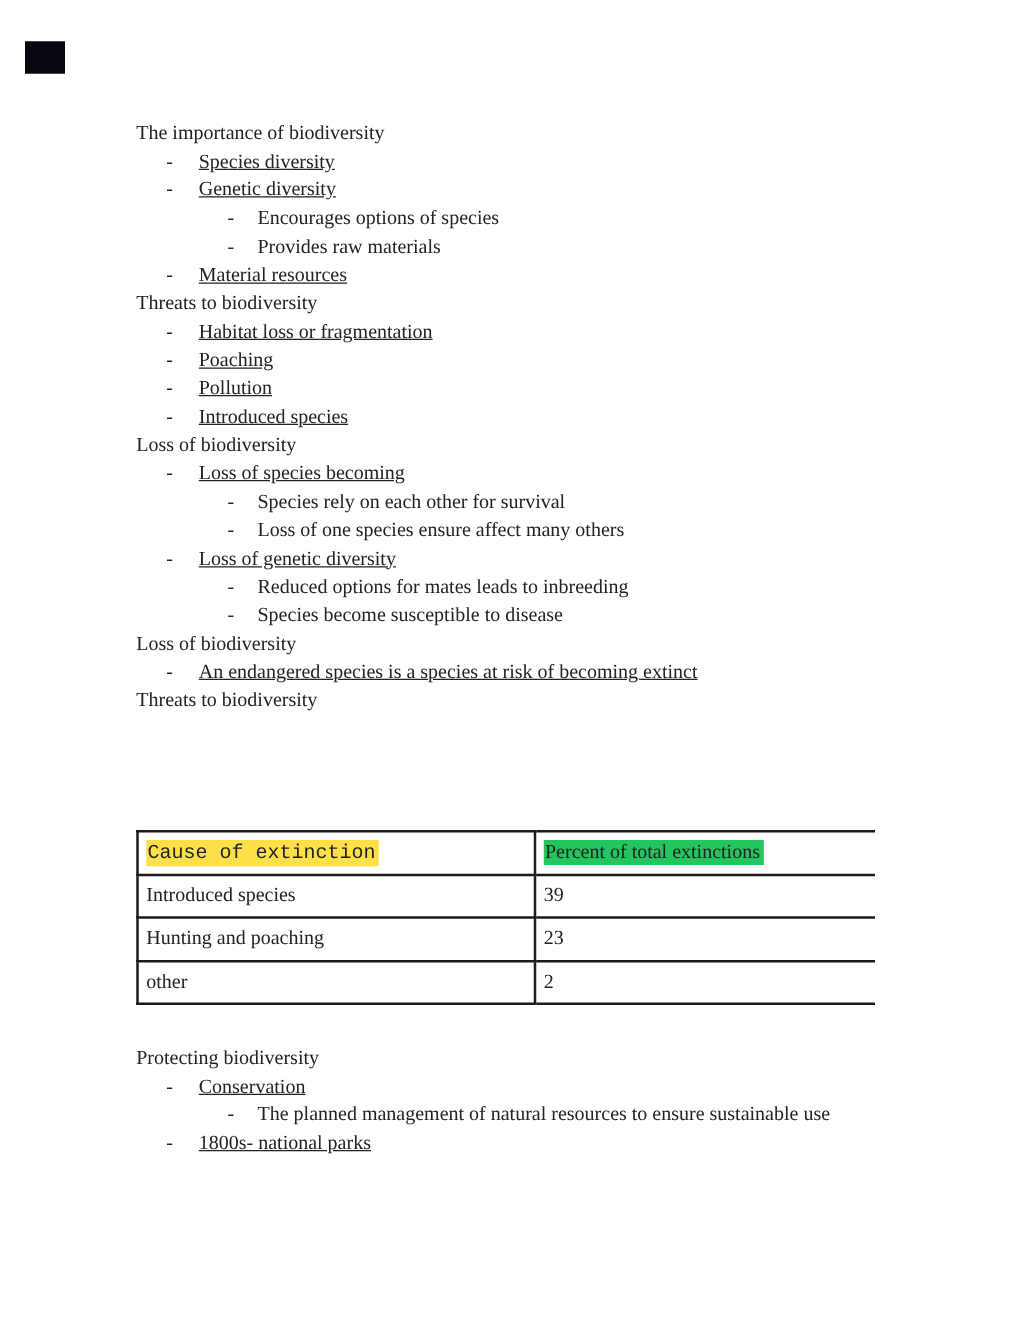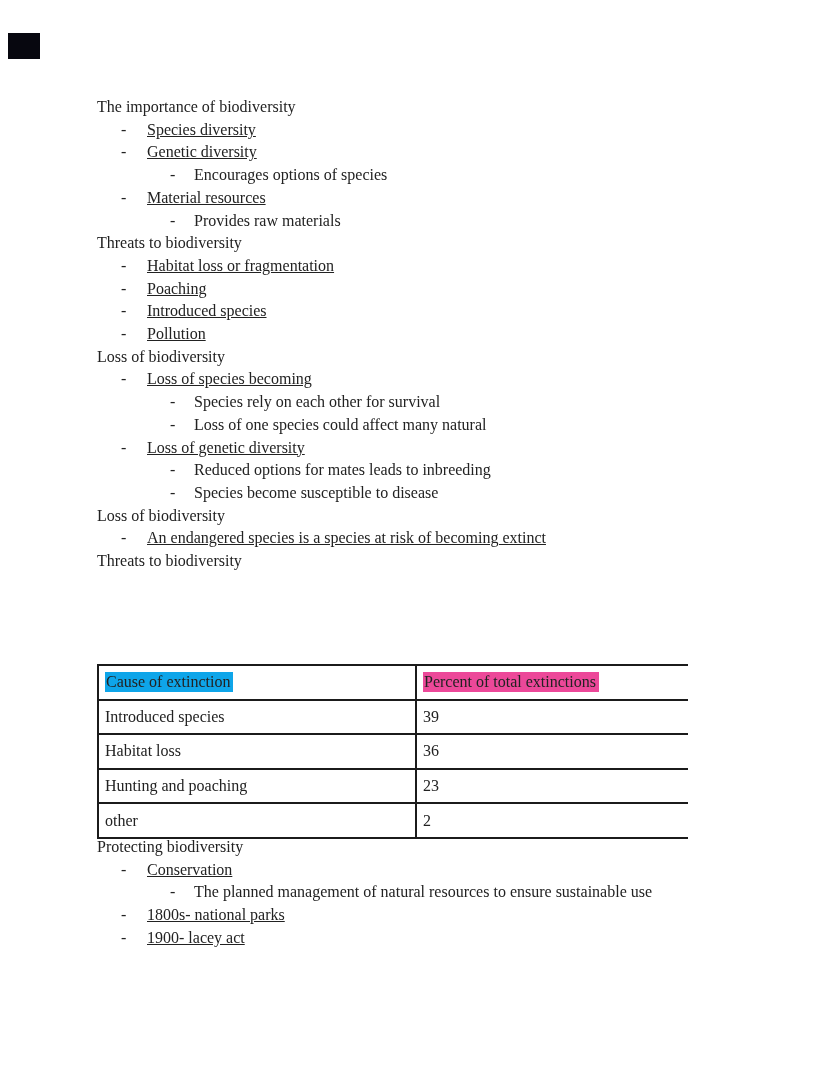--- a/index.html
+++ b/index.html
@@ -5,20 +5,21 @@
   html, body { margin: 0; padding: 0; background: #ffffff; }
   .page {
     position: relative;
     width: 688px;
     height: 1071px;
     background: #ffffff;
     font-family: "Liberation Serif", "DejaVu Serif", serif;
     font-size: 16px;
     color: #222222;
     overflow: hidden;
+    margin-left: 12px;
   }
   .scan-mark {
     position: absolute;
     left: 8px;
     top: 33px;
     width: 32px;
     height: 26px;
     background: #07070f;
   }
   .outline {
@@ -69,69 +70,64 @@
 
 <div class="page" style="color: rgb(34, 34, 34);">
 
   <div class="scan-mark"></div>
 
   <div class="outline" id="outline-top">
       <div class="li lvl0"><span>The importance of biodiversity</span></div>
       <div class="li lvl1"><span class="dash">-</span><span>Species diversity</span></div>
       <div class="li lvl1"><span class="dash">-</span><span>Genetic diversity</span></div>
       <div class="li lvl2"><span class="dash">-</span><span>Encourages options of species</span></div>
+      <div class="li lvl2"><span class="dash">-</span><span>Provides raw materials</span></div>
       <div class="li lvl1"><span class="dash">-</span><span>Material resources</span></div>
-      <div class="li lvl2"><span class="dash">-</span><span>Provides raw materials</span></div>
       <div class="li lvl0"><span>Threats to biodiversity</span></div>
       <div class="li lvl1"><span class="dash">-</span><span>Habitat loss or fragmentation</span></div>
       <div class="li lvl1"><span class="dash">-</span><span>Poaching</span></div>
+      <div class="li lvl1"><span class="dash">-</span><span>Pollution</span></div>
       <div class="li lvl1"><span class="dash">-</span><span>Introduced species</span></div>
-      <div class="li lvl1"><span class="dash">-</span><span>Pollution</span></div>
       <div class="li lvl0"><span>Loss of biodiversity</span></div>
       <div class="li lvl1"><span class="dash">-</span><span>Loss of species becoming</span></div>
       <div class="li lvl2"><span class="dash">-</span><span>Species rely on each other for survival</span></div>
-      <div class="li lvl2"><span class="dash">-</span><span>Loss of one species could affect many natural</span></div>
+      <div class="li lvl2"><span class="dash">-</span><span>Loss of one species ensure affect many others</span></div>
       <div class="li lvl1"><span class="dash">-</span><span>Loss of genetic diversity</span></div>
       <div class="li lvl2"><span class="dash">-</span><span>Reduced options for mates leads to inbreeding</span></div>
       <div class="li lvl2"><span class="dash">-</span><span>Species become susceptible to disease</span></div>
       <div class="li lvl0"><span>Loss of biodiversity</span></div>
       <div class="li lvl1"><span class="dash">-</span><span>An endangered species is a species at risk of becoming extinct</span></div>
       <div class="li lvl0"><span>Threats to biodiversity</span></div>
     </div>
 
   <table class="extinction">
     <colgroup>
       <col class="col-cause">
       <col class="col-percent">
     </colgroup>
     <tbody>
         <tr>
-      <th><span class="hl" style="background: #0ea5e9;">Cause of extinction</span></th>
-      <th><span class="hl" style="background: #ec4899;">Percent of total extinctions</span></th>
+      <th><span class="hl" style="background: #fde047; font-family: Liberation Mono, monospace;">Cause of extinction</span></th>
+      <th><span class="hl" style="background: #22c55e;">Percent of total extinctions</span></th>
     </tr>
     <tr>
       <td>Introduced species</td>
       <td>39</td>
-    </tr>
-    <tr>
-      <td>Habitat loss</td>
-      <td>36</td>
     </tr>
     <tr>
       <td>Hunting and poaching</td>
       <td>23</td>
     </tr>
     <tr>
       <td>other</td>
       <td>2</td>
     </tr>
   </tbody>
     </table>
 
   <div class="outline" id="outline-bottom">
       <div class="li lvl0"><span>Protecting biodiversity</span></div>
       <div class="li lvl1"><span class="dash">-</span><span>Conservation</span></div>
       <div class="li lvl2"><span class="dash">-</span><span>The planned management of natural resources to ensure sustainable use</span></div>
       <div class="li lvl1"><span class="dash">-</span><span>1800s- national parks</span></div>
-      <div class="li lvl1"><span class="dash">-</span><span>1900- lacey act</span></div>
     </div>
 
 </div>
 
 </body></html>

